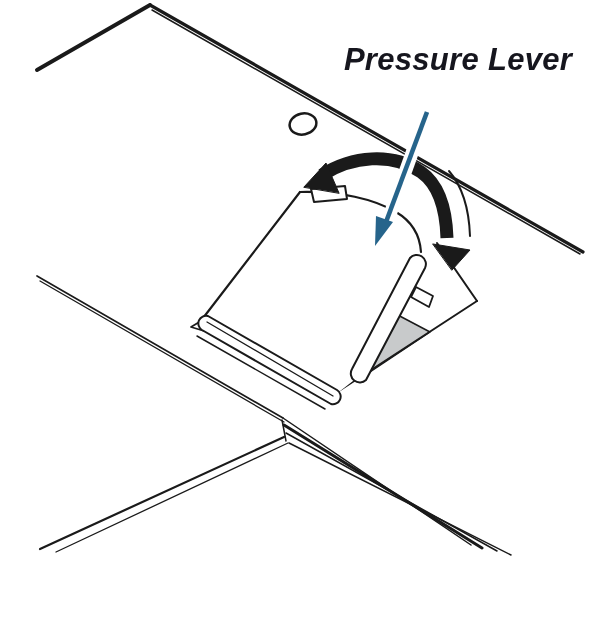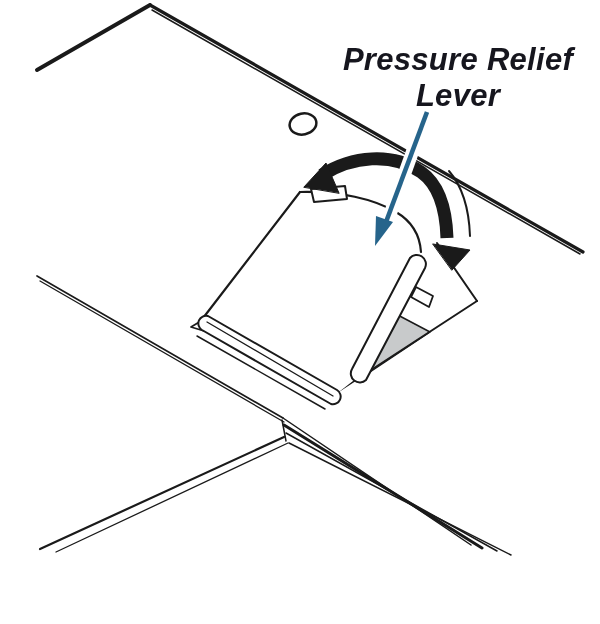--- a/index.html
+++ b/index.html
@@ -91,17 +91,16 @@
     </g>
 
     <g>
       <path d="M 426 114 L 388 220" stroke="#ffffff" stroke-width="13" stroke-linecap="butt"></path>
       <path d="M 427 112 L 386 222" stroke-width="4.6" stroke-linecap="butt" stroke="#26648b"></path>
       <path d="M 375 246 L 376 216 L 393 222 Z" stroke="none" fill="#26648b"></path>
     </g>
   </svg>
 
   <div class="callout-label">
-    <span>Pressure Relief</span>
-    <span>Lever</span>
+    <span>Pressure Lever</span>
   </div>
 
 </div>
 
 </body></html>

